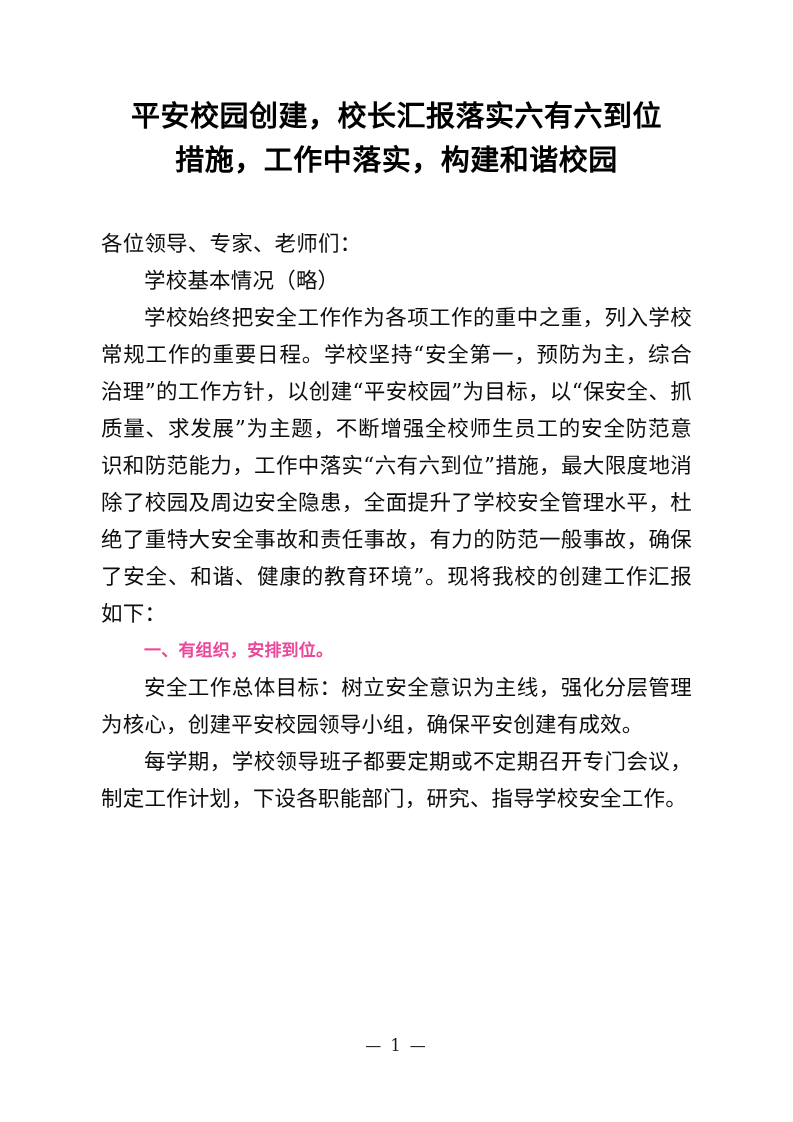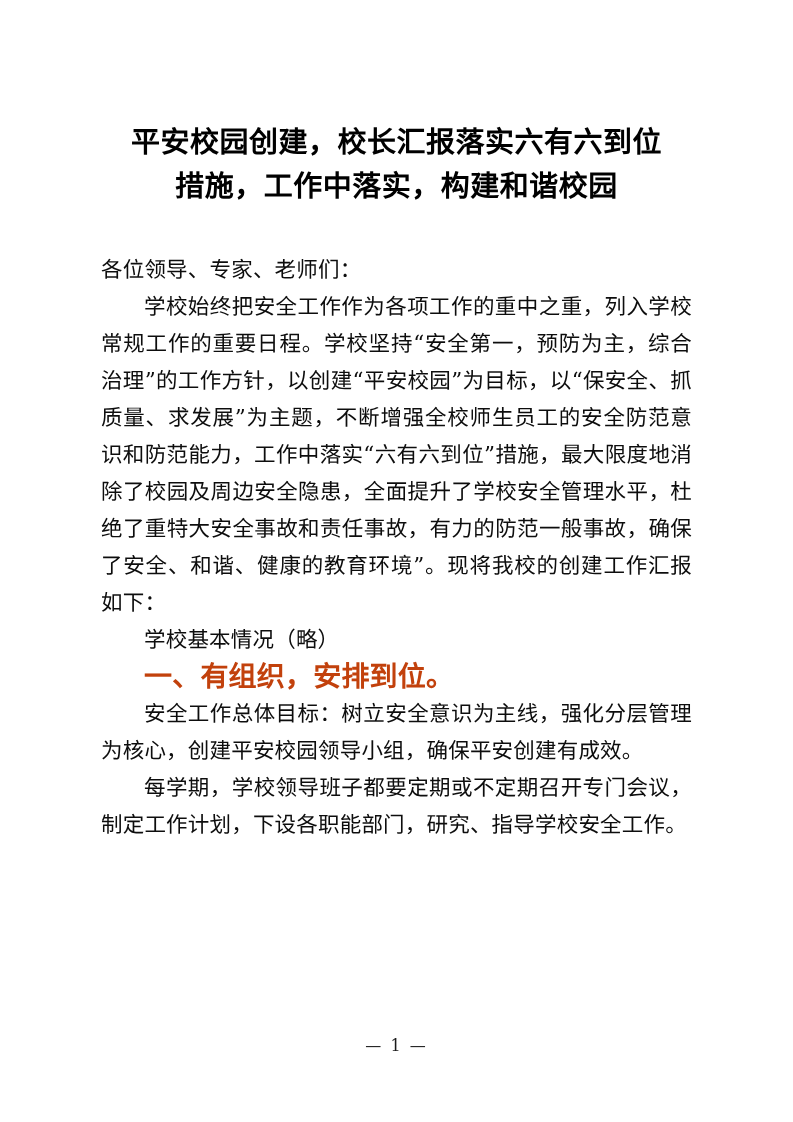--- a/index.html
+++ b/index.html
@@ -29,21 +29,21 @@
   .content {
     position: absolute;
     left: 101px;
     top: 0;
     width: 591px;
   }
 
   
   .doc-title {
     margin: 0;
-    padding-top: 120px;
+    padding-top: 94px;
     text-align: center;
     font-family: "DejaVu Sans", "Liberation Sans", sans-serif;
     font-weight: bold;
     font-size: 29px;
     line-height: 44px;
     letter-spacing: 0.5px;
     color: #000000;
   }
 
   
@@ -70,24 +70,24 @@
   p.noindent {
     text-indent: 0;
     margin-top: 43px;
   }
 
   p.heading {
     margin: 0;
     text-indent: 43px;
     font-family: "DejaVu Sans", "Liberation Sans", sans-serif;
     font-weight: bold;
-    font-size: 28px;
+    font-size: 17px;
     line-height: 37px;
     letter-spacing: 0.2px;
-    color: #c2410c;
+    color: #ec4899;
   }
 
   
   .page-footer {
     position: absolute;
     left: 0;
     right: 0;
     top: 1036px;
     text-align: center;
     font-family: "DejaVu Serif", "Liberation Serif", serif;
@@ -104,23 +104,23 @@
 
     <h1 class="doc-title">
       <span>平安校园创建，校长汇报落实六有六到位</span><br>
       <span>措施，工作中落实，构建和谐校园</span>
     </h1>
 
     <div class="body-block">
 
       <p class="para noindent">各位领导、专家、老师们：</p>
 
+      <p class="para indent">学校基本情况（略）</p>
+
       <p class="para indent">学校始终把安全工作作为各项工作的重中之重，列入学校常规工作的重要日程。学校坚持“安全第一，预防为主，综合治理”的工作方针，以创建“平安校园”为目标，以“保安全、抓质量、求发展”为主题，不断增强全校师生员工的安全防范意识和防范能力，工作中落实“六有六到位”措施，最大限度地消除了校园及周边安全隐患，全面提升了学校安全管理水平，杜绝了重特大安全事故和责任事故，有力的防范一般事故，确保了安全、和谐、健康的教育环境”。现将我校的创建工作汇报如下：</p>
-
-      <p class="para indent">学校基本情况（略）</p>
 
       <p class="heading">一、有组织，安排到位。</p>
 
       <p class="para indent">安全工作总体目标：树立安全意识为主线，强化分层管理为核心，创建平安校园领导小组，确保平安创建有成效。</p>
 
 
       <p class="para indent">每学期，学校领导班子都要定期或不定期召开专门会议，制定工作计划，下设各职能部门，研究、指导学校安全工作。</p>
 
     </div>
   </div>

